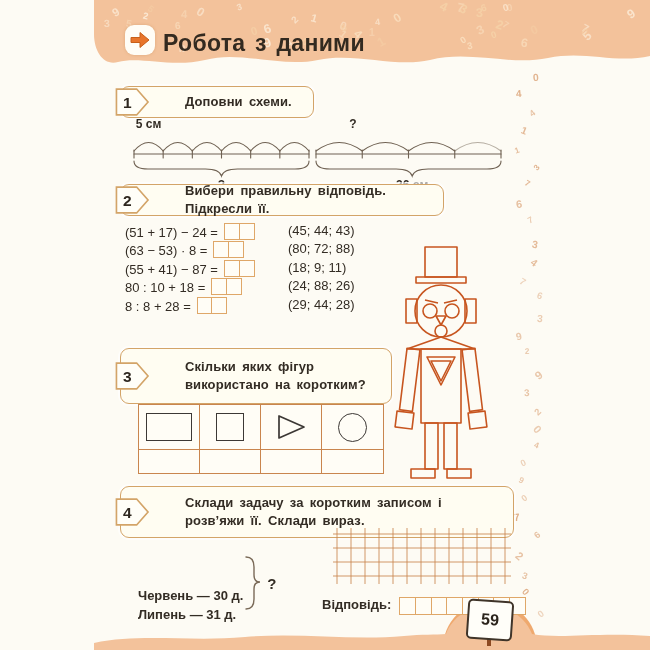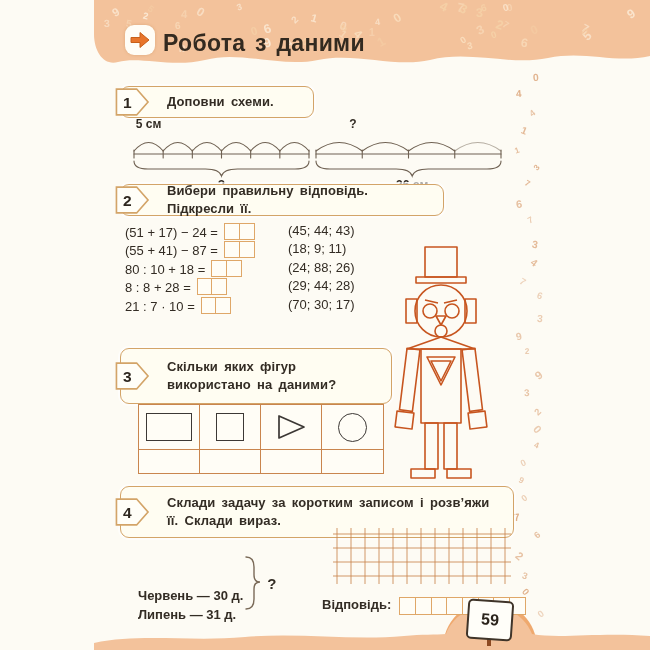--- a/index.html
+++ b/index.html
@@ -12,21 +12,21 @@
   svg{display:block;}
   .abs{position:absolute;}
   
   .hdr-icon-box{position:absolute;left:125px;top:25px;width:30px;height:30px;background:#fffdf6;
     border-radius:9px;box-shadow:0 0 3px rgba(180,120,60,.35);display:flex;align-items:center;justify-content:center;}
   .page-title{position:absolute;left:163px;top:30px;font-size:23px;font-weight:800;letter-spacing:.3px;
     word-spacing:3px;color:#332a20;}
   
   .task-box{position:absolute;background:var(--c-box_fill,#fffdf2);border:1.5px solid var(--c-box_border,#d3a468);
     border-radius:9px;display:flex;align-items:center;box-shadow:0 0 0 2px rgba(255,255,255,.6);}
-  .task-text{margin-left:46px;padding-right:8px;font-weight:700;font-size:13px;line-height:1.4;
+  .task-text{margin-left:64px;padding-right:8px;font-weight:700;font-size:13px;line-height:1.4;
     letter-spacing:.1px;word-spacing:2.5px;color:var(--c-text_dark);}
   .badge{position:absolute;left:-7px;top:50%;transform:translateY(-50%);width:37px;height:29px;}
   .badge-shape{fill:#fffef8;stroke:var(--c-box_border,#d3a468);stroke-width:1.6;}
   .badge-num{font-weight:700;font-size:15px;fill:#2e271f;text-anchor:middle;}
   
   .sch{stroke:var(--c-scheme_stroke,#6f6152);stroke-width:1.1;fill:none;stroke-linecap:round;}
   .schtxt{font-weight:700;font-size:12px;fill:var(--c-text_dark,#332c24);}
   .mid{text-anchor:middle;}
   
   #expr-rows{position:absolute;left:125px;top:223px;width:330px;}
@@ -225,36 +225,36 @@
       <path class="badge-shape" d="M1.5,1.5 L21,1.5 L32,14 L21,26.5 L1.5,26.5 Z"></path>
       <text class="badge-num" x="12" y="19.5">2</text>
     </svg>
     <span class="task-text">Вибери правильну відповідь. Підкресли її.</span>
   </div>
   <div id="expr-rows">
       <div class="expr-row"><span>(51 + 17) − 24 =</span><span class="cellbox">
           <i></i>
           <i></i>
         </span><span class="opts">(45; 44; 43)</span></div>
+      <div class="expr-row"><span>(63 − 53) · 8 =</span><span class="cellbox">
+          <i></i>
+          <i></i>
+        </span><span class="opts">(80; 72; 88)</span></div>
       <div class="expr-row"><span>(55 + 41) − 87 =</span><span class="cellbox">
           <i></i>
           <i></i>
         </span><span class="opts">(18; 9; 11)</span></div>
       <div class="expr-row"><span>80 : 10 + 18 =</span><span class="cellbox">
           <i></i>
           <i></i>
         </span><span class="opts">(24; 88; 26)</span></div>
       <div class="expr-row"><span>8 : 8 + 28 =</span><span class="cellbox">
           <i></i>
           <i></i>
         </span><span class="opts">(29; 44; 28)</span></div>
-      <div class="expr-row"><span>21 : 7 · 10 =</span><span class="cellbox">
-          <i></i>
-          <i></i>
-        </span><span class="opts">(70; 30; 17)</span></div>
     </div>
 
   <svg class="abs" style="left:383px;top:241px" width="125" height="240" viewBox="0 0 125 240">
     <g class="robot">
       <rect x="42" y="6" width="32" height="30"></rect>
       <rect x="33" y="36" width="50" height="6"></rect>
       <rect x="23" y="58" width="11" height="24"></rect>
       <rect x="82" y="58" width="11" height="24"></rect>
       <circle cx="58" cy="70" r="26"></circle>
       <path d="M42,59 L55,62 M61,62 L74,59"></path>
@@ -275,21 +275,21 @@
       <rect x="28" y="228" width="24" height="9"></rect>
       <rect x="64" y="228" width="24" height="9"></rect>
     </g>
   </svg>
 
   <div class="task-box" style="left:120px;top:348px;width:270px;height:54px">
     <svg class="badge" viewBox="0 0 34 28">
       <path class="badge-shape" d="M1.5,1.5 L21,1.5 L32,14 L21,26.5 L1.5,26.5 Z"></path>
       <text class="badge-num" x="12" y="19.5">3</text>
     </svg>
-    <span class="task-text">Скільки яких фігур використано на даними?</span>
+    <span class="task-text">Скільки яких фігур використано на коротким?</span>
   </div>
   <div id="shapes-table">
       <div class="cell">
         <div class="shape-rect"></div>
       </div>
       <div class="cell">
         <div class="shape-square"></div>
       </div>
       <div class="cell">
         <svg width="34" height="28">

